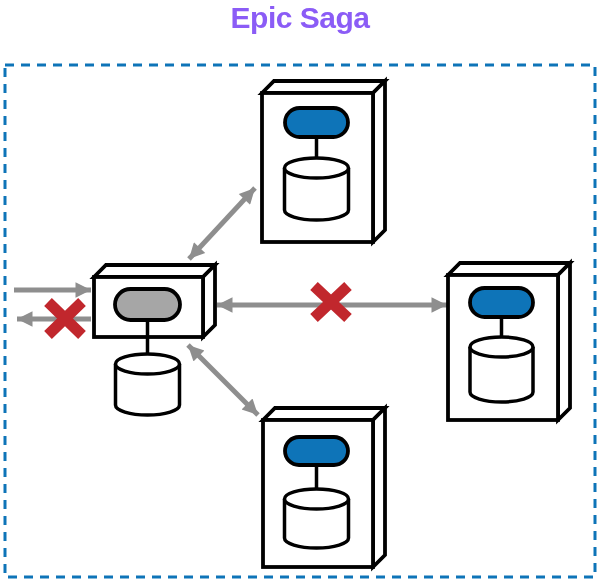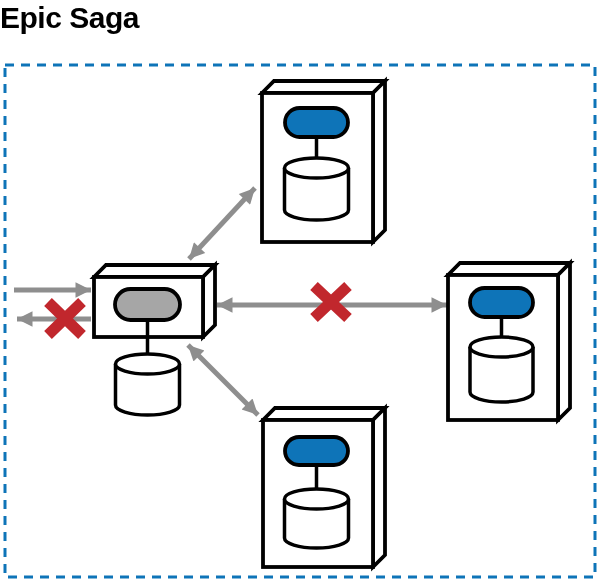--- a/index.html
+++ b/index.html
@@ -10,24 +10,25 @@
     background: #ffffff;
     font-family: "Liberation Sans", sans-serif;
     position: relative;
     overflow: hidden;
   }
   .title {
     position: absolute;
     top: 1px;
     left: 0;
     width: 100%;
+    text-align: center;
     font-size: 30px;
     font-weight: 700;
     letter-spacing: -0.5px;
-    color: #000000;
+    color: #8b5cf6;
     margin: 0;
     z-index: 2;
   }
   svg.diagram {
     position: absolute;
     top: 0;
     left: 0;
     z-index: 1;
   }
   .bounds {

